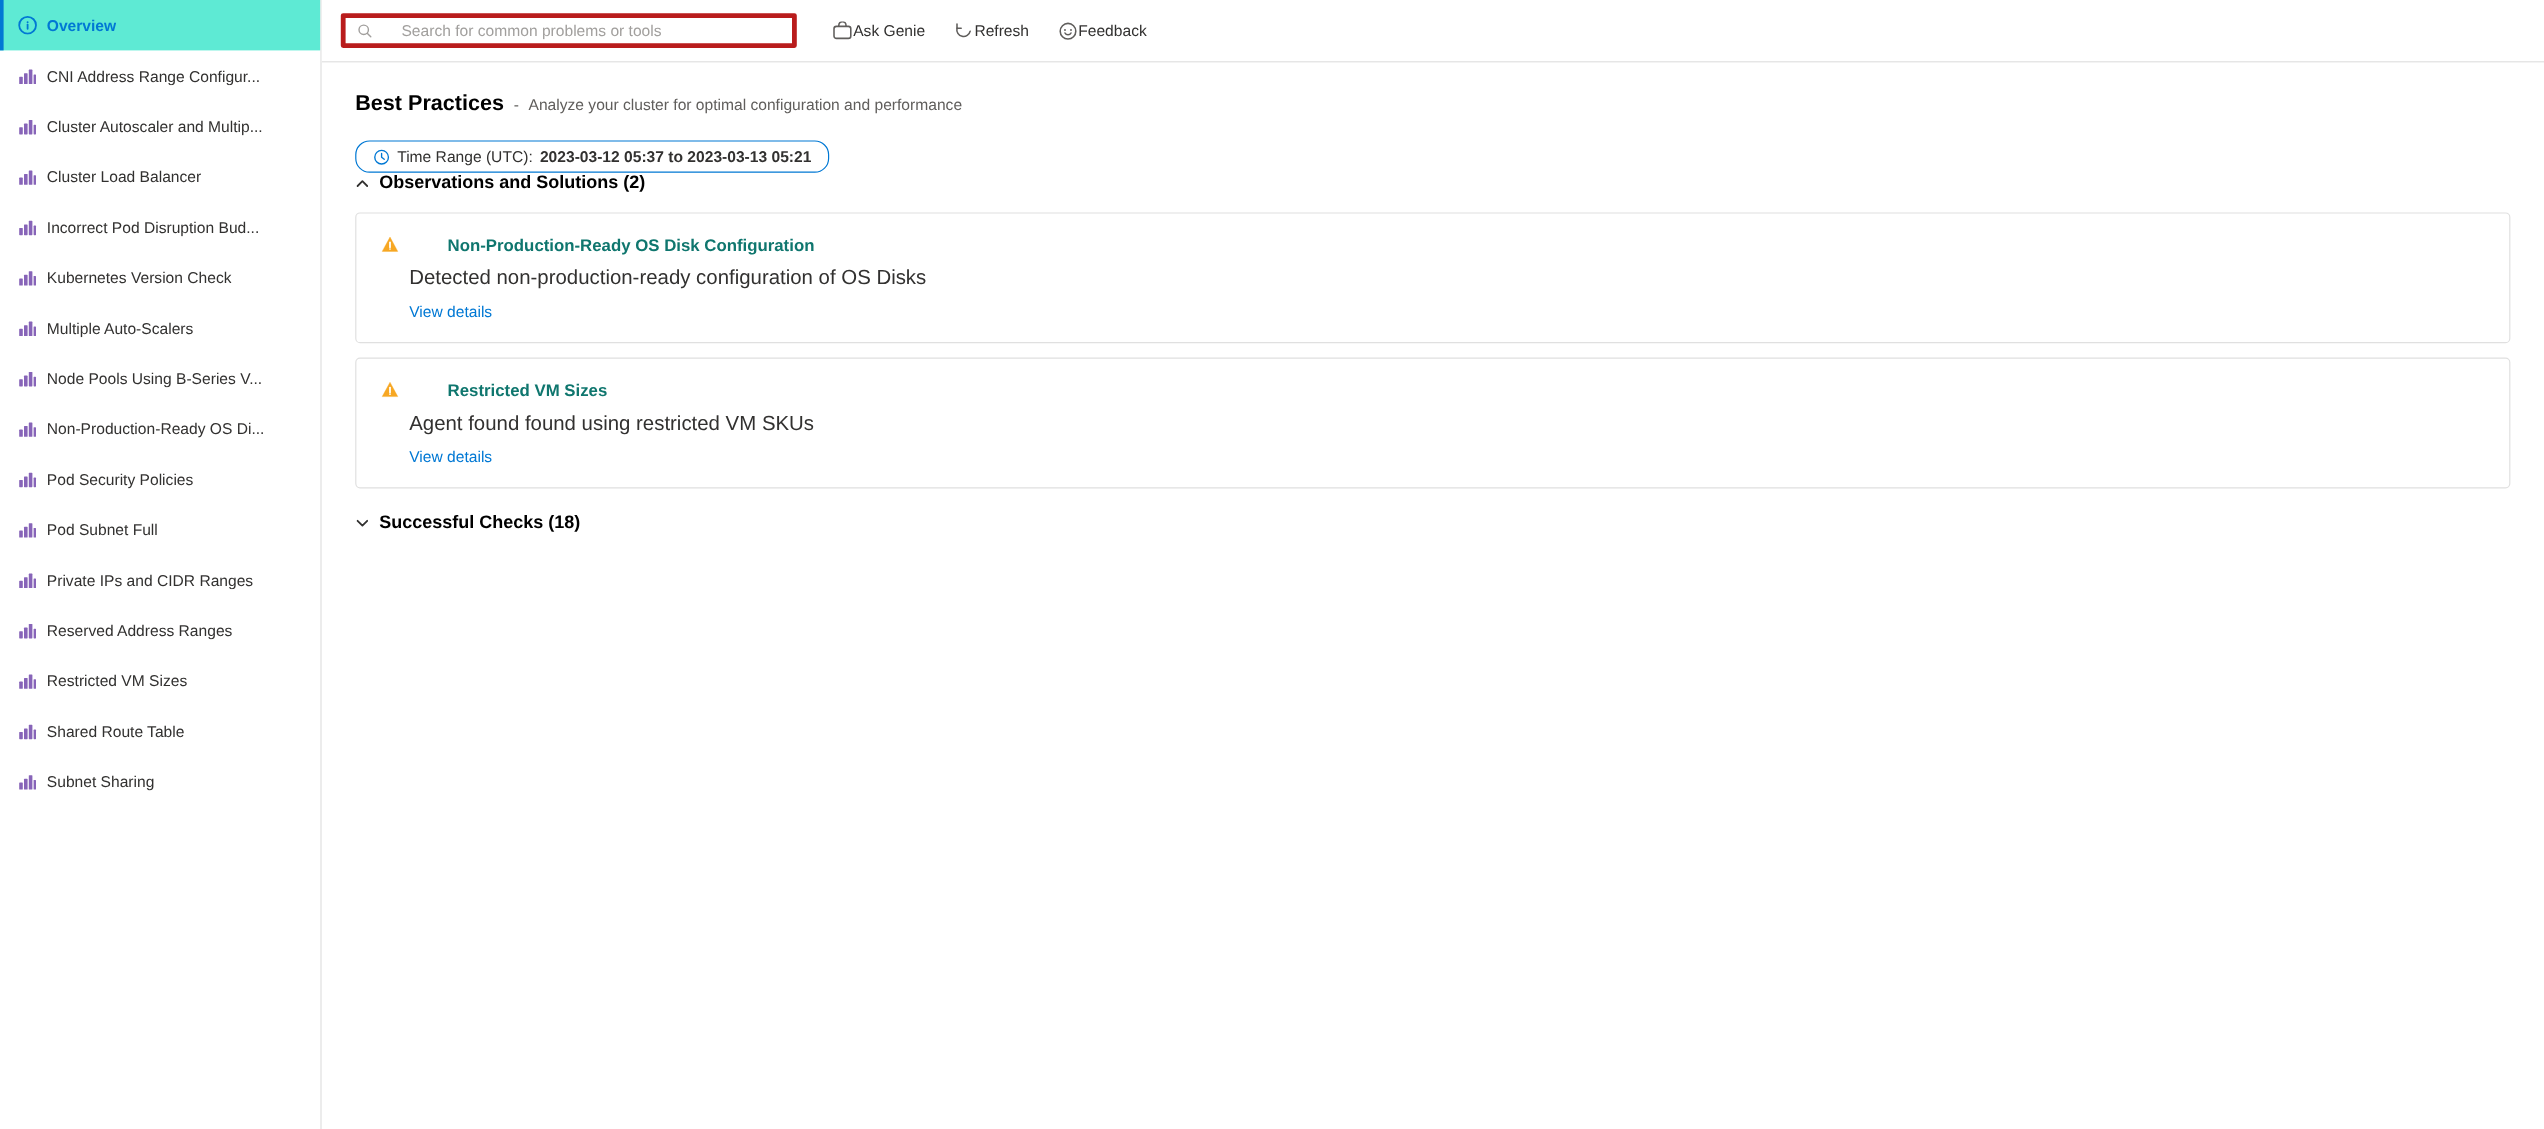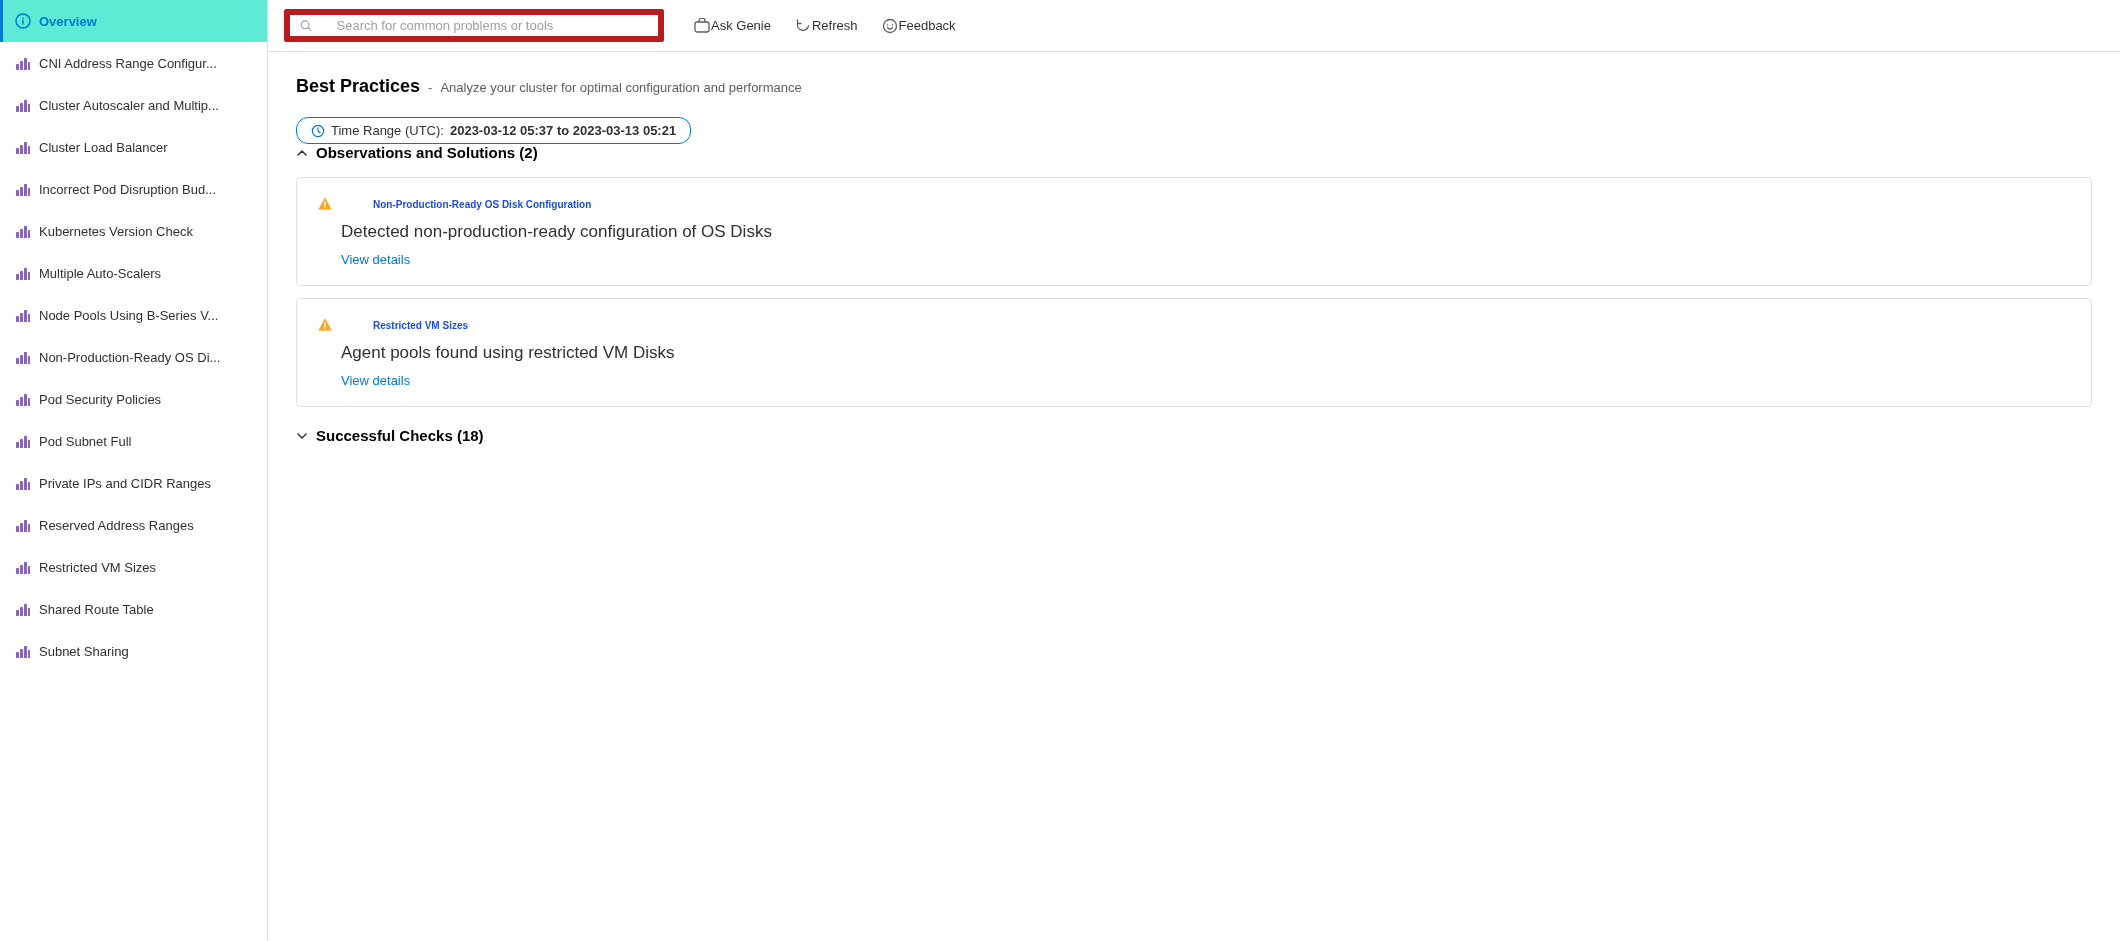--- a/index.html
+++ b/index.html
@@ -57,21 +57,21 @@
       align-items: center;
       padding: 8px 16px;
       border-bottom: 1px solid #e0e0e0;
       gap: 12px;
       background: #fff;
       min-height: 52px;
     }
     .search-box {
       display: flex;
       align-items: center;
-      border: 6px solid #b91c1c;
+      border: 4px solid #b91c1c;
       border-radius: 2px;
       padding: 3px 10px;
       gap: 24px;
       width: 380px;
       background: #fff;
     }
     .search-box input {
       border: none;
       outline: none;
       font-size: 13px;
@@ -152,23 +152,23 @@
       margin-bottom: 12px;
       background: #fff;
     }
     .card-header {
       display: flex;
       align-items: center;
       gap: 8px;
       margin-bottom: 10px;
     }
     .card-title {
-      font-size: 10px;
+      font-size: 14px;
       font-weight: 600;
-      color: #1d4ed8;
+      color: #0f766e;
       padding-left: 32px;
     }
     .card-desc {
       font-size: 17px;
       color: #323130;
       margin-bottom: 10px;
       margin-left: 24px;
     }
     .card-link {
       color: #0078d4;
@@ -437,21 +437,21 @@
     </div>
         <div class="observation-card">
       <div class="card-header">
         <svg class="warning-icon" viewBox="0 0 16 16" fill="none">
           <path d="M8 1.5L14.5 13.5H1.5L8 1.5Z" fill="#f7a723" stroke="#f7a723" stroke-width="0.3"></path>
           <line x1="8" y1="6" x2="8" y2="10" stroke="white" stroke-width="1.5" stroke-linecap="round"></line>
           <circle cx="8" cy="11.5" r="0.7" fill="white"></circle>
         </svg>
         <span class="card-title">Restricted VM Sizes</span>
       </div>
-      <p class="card-desc">Agent pools found using restricted VM Disks</p>
+      <p class="card-desc">Agent found found using restricted VM SKUs</p>
       <a class="card-link">View details</a>
     </div>
       </div>
 
     
     <div class="successful-section">
       <div class="section-header">
         <svg class="chevron-icon" viewBox="0 0 12 12" fill="none">
           <polyline points="2,4 6,8 10,4" stroke="#323130" stroke-width="1.5" stroke-linecap="round" stroke-linejoin="round"></polyline>
         </svg>

